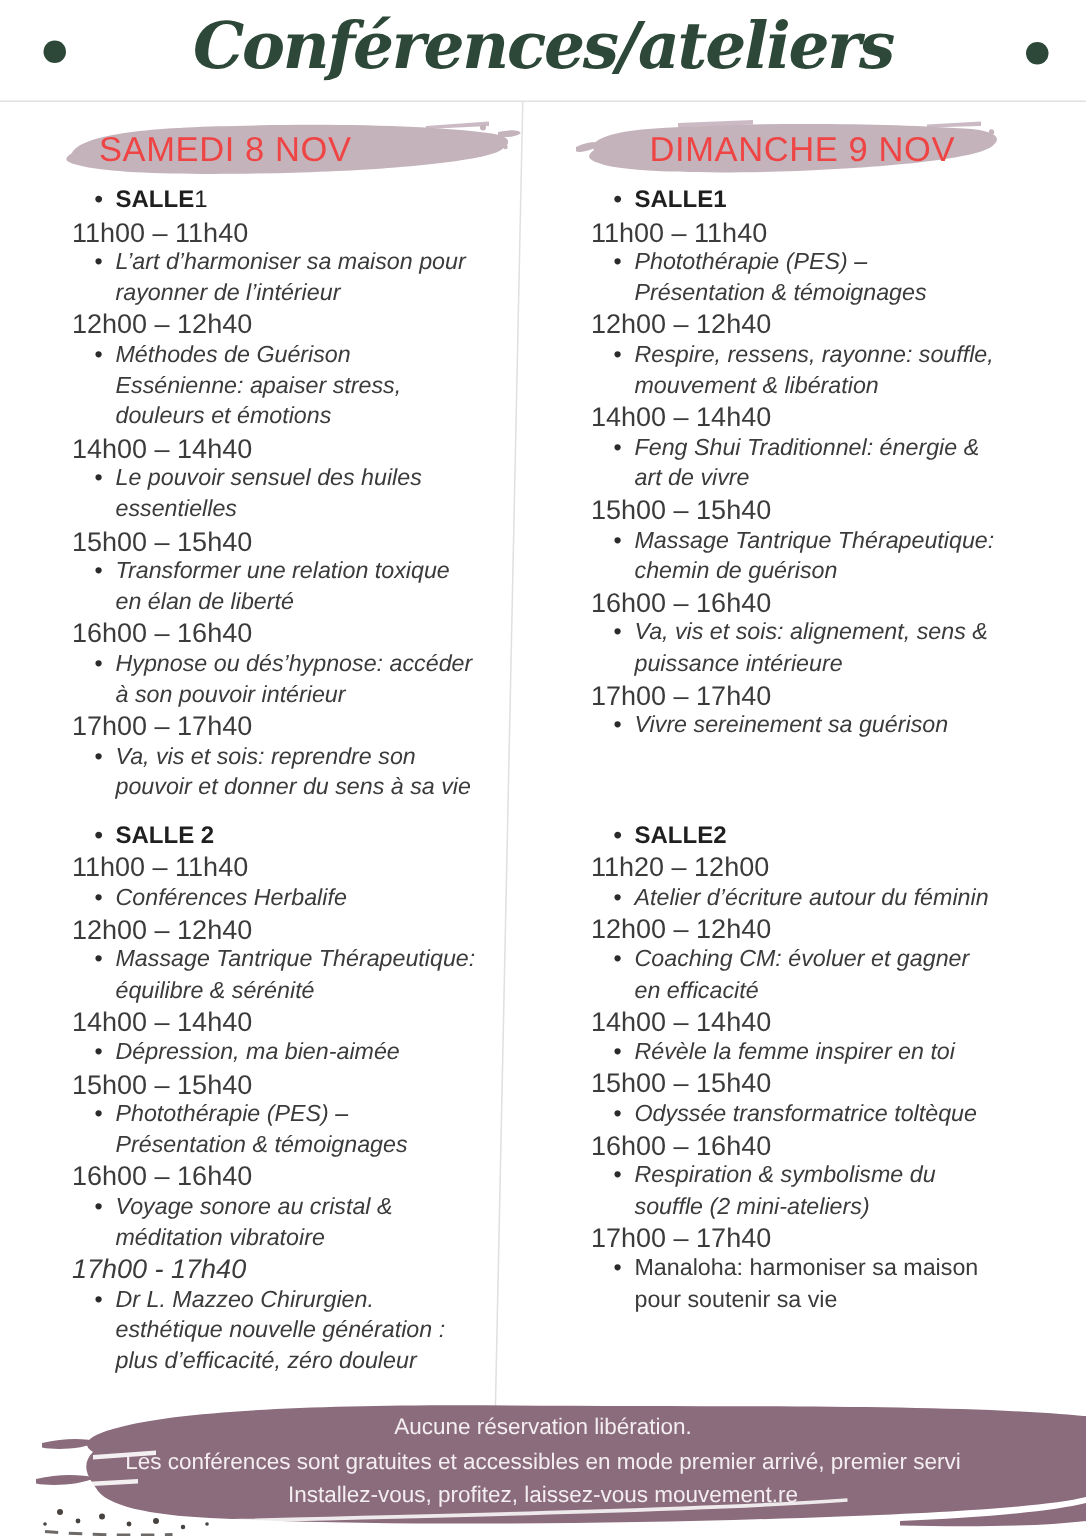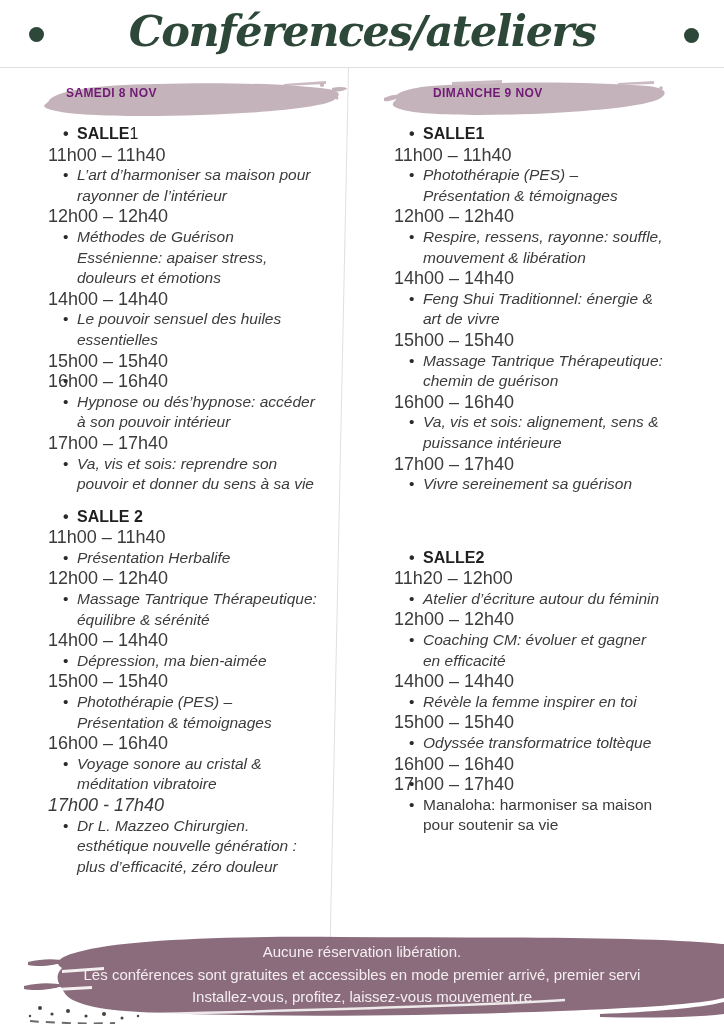--- a/index.html
+++ b/index.html
@@ -34,22 +34,22 @@
   }
 
   
   .column{position:absolute;top:76px;}
   .col-left{left:36px;width:312px;}
   .col-right{left:382px;width:330px;}
 
   .day-header{position:relative;height:44px;}
   .day-header svg{position:absolute;left:0;top:0;}
   .day-label{
-    position:relative;font-weight:bold;font-size:12px;letter-spacing:.4px;
-    color:#701a75;padding-top:10px;
+    position:relative;font-weight:normal;font-size:23px;letter-spacing:.4px;
+    color:#ef4444;padding-top:10px;
   }
   .col-left .day-label{padding-left:30px;}
   .col-right .day-label{padding-left:51px;}
 
   .room-section{margin-top:4px;}
   .col-left .room-section + .room-section{margin-top:12px;}
   .col-right .room-section + .room-section{margin-top:53px;}
 
   .room-line{
     position:relative;padding-left:41px;font-size:16px;font-weight:bold;
@@ -102,30 +102,30 @@
 
   <div class="room-section">
         <div class="room-line"><span class="bullet">•</span><span class="room-bold">SALLE</span><span class="room-rest">1</span></div>
         <div class="time-line">11h00 – 11h40</div>
         <div class="item-line"><span class="bullet">•</span><span class="item-text">L’art d’harmoniser sa maison pour<br>rayonner de l’intérieur</span></div>
         <div class="time-line">12h00 – 12h40</div>
         <div class="item-line"><span class="bullet">•</span><span class="item-text">Méthodes de Guérison<br>Essénienne: apaiser stress,<br>douleurs et émotions</span></div>
         <div class="time-line">14h00 – 14h40</div>
         <div class="item-line"><span class="bullet">•</span><span class="item-text">Le pouvoir sensuel des huiles<br>essentielles</span></div>
         <div class="time-line">15h00 – 15h40</div>
-        <div class="item-line"><span class="bullet">•</span></div>
+        <div class="item-line"><span class="bullet">•</span><span class="item-text">Transformer une relation toxique<br>en élan de liberté</span></div>
         <div class="time-line">16h00 – 16h40</div>
         <div class="item-line"><span class="bullet">•</span><span class="item-text">Hypnose ou dés’hypnose: accéder<br>à son pouvoir intérieur</span></div>
         <div class="time-line">17h00 – 17h40</div>
         <div class="item-line"><span class="bullet">•</span><span class="item-text">Va, vis et sois: reprendre son<br>pouvoir et donner du sens à sa vie</span></div>
       </div>
       <div class="room-section">
         <div class="room-line"><span class="bullet">•</span><span class="room-bold">SALLE 2</span><span class="room-rest"></span></div>
         <div class="time-line">11h00 – 11h40</div>
-        <div class="item-line"><span class="bullet">•</span><span class="item-text">Présentation Herbalife</span></div>
+        <div class="item-line"><span class="bullet">•</span><span class="item-text">Conférences Herbalife</span></div>
         <div class="time-line">12h00 – 12h40</div>
         <div class="item-line"><span class="bullet">•</span><span class="item-text">Massage Tantrique Thérapeutique:<br>équilibre &amp; sérénité</span></div>
         <div class="time-line">14h00 – 14h40</div>
         <div class="item-line"><span class="bullet">•</span><span class="item-text">Dépression, ma bien-aimée</span></div>
         <div class="time-line">15h00 – 15h40</div>
         <div class="item-line"><span class="bullet">•</span><span class="item-text">Photothérapie (PES) –<br>Présentation &amp; témoignages</span></div>
         <div class="time-line">16h00 – 16h40</div>
         <div class="item-line"><span class="bullet">•</span><span class="item-text">Voyage sonore au cristal &amp;<br>méditation vibratoire</span></div>
         <div class="time-line it">17h00 - 17h40</div>
         <div class="item-line"><span class="bullet">•</span><span class="item-text">Dr L. Mazzeo Chirurgien.<br>esthétique nouvelle génération :<br>plus d’efficacité, zéro douleur</span></div>
@@ -165,21 +165,21 @@
         <div class="room-line"><span class="bullet">•</span><span class="room-bold">SALLE2</span><span class="room-rest"></span></div>
         <div class="time-line">11h20 – 12h00</div>
         <div class="item-line"><span class="bullet">•</span><span class="item-text">Atelier d’écriture autour du féminin</span></div>
         <div class="time-line">12h00 – 12h40</div>
         <div class="item-line"><span class="bullet">•</span><span class="item-text">Coaching CM: évoluer et gagner<br>en efficacité</span></div>
         <div class="time-line">14h00 – 14h40</div>
         <div class="item-line"><span class="bullet">•</span><span class="item-text">Révèle la femme inspirer en toi</span></div>
         <div class="time-line">15h00 – 15h40</div>
         <div class="item-line"><span class="bullet">•</span><span class="item-text">Odyssée transformatrice toltèque</span></div>
         <div class="time-line">16h00 – 16h40</div>
-        <div class="item-line"><span class="bullet">•</span></div>
+        <div class="item-line"><span class="bullet">•</span><span class="item-text">Respiration &amp; symbolisme du<br>souffle (2 mini-ateliers)</span></div>
         <div class="time-line">17h00 – 17h40</div>
         <div class="item-line no-it"><span class="bullet">•</span><span class="item-text">Manaloha: harmoniser sa maison<br>pour soutenir sa vie</span></div>
       </div>
     </div>
 
   <svg class="footer-art" viewBox="0 0 724 96">
     <g fill="var(--brush-dark)">
       <path d="M78,24 C120,12 220,8 340,9 C480,10 640,8 722,16 L724,16 L724,70 C700,76 640,80 560,83 C430,88 260,90 140,84 C100,82 70,76 64,64 C58,56 54,48 62,40 C52,34 62,28 78,24 Z"></path>
       <path d="M28,34 C44,30 58,31 66,33 C56,38 38,39 28,37 Z"></path>
       <path d="M24,58 C40,54 54,55 64,57 C54,62 34,63 24,61 Z"></path>

